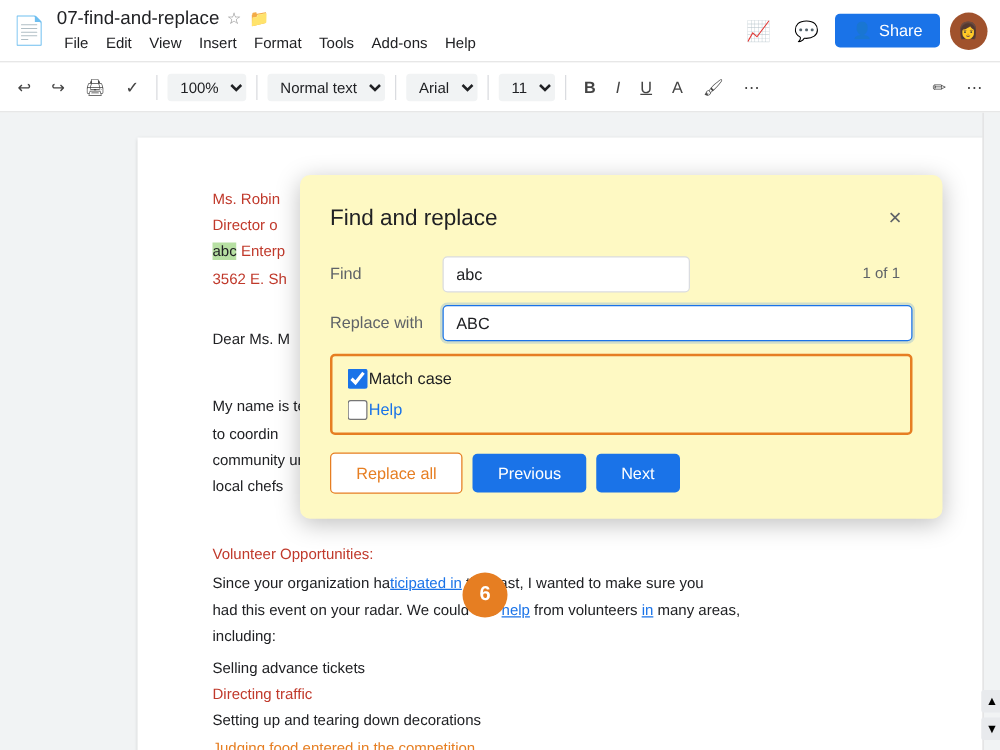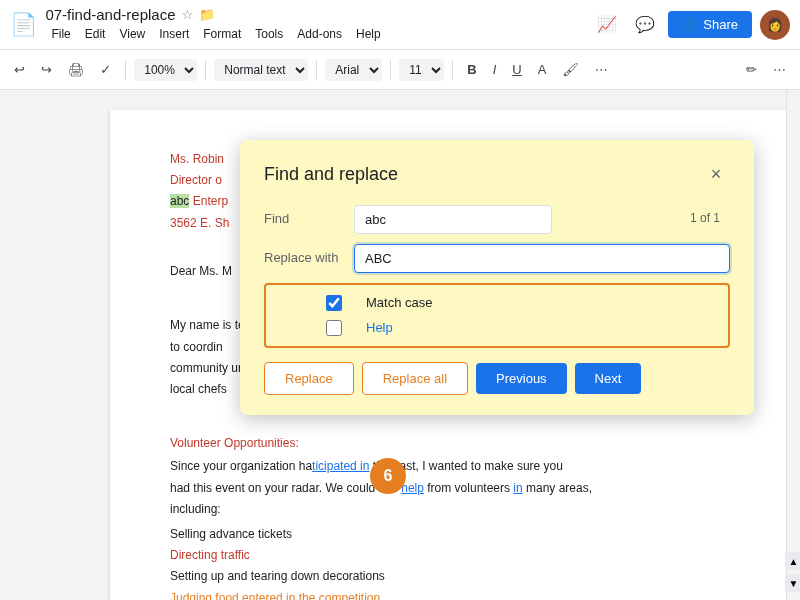--- a/index.html
+++ b/index.html
@@ -41,21 +41,21 @@
     .dialog-title { font-size: 18px; font-weight: 400; color: #202124; }
     .dialog-close { background: none; border: none; font-size: 18px; cursor: pointer; color: #5f6368; width: 28px; height: 28px; display: flex; align-items: center; justify-content: center; border-radius: 50%; }
 
     .dialog-row { display: flex; align-items: center; margin-bottom: 10px; }
     .dialog-label { width: 90px; font-size: 13px; color: #5f6368; flex-shrink: 0; }
     .dialog-input { flex: 1; border: 1px solid #dadce0; border-radius: 4px; padding: 6px 10px; font-size: 13px; color: #202124; outline: none; }
     .find-input-wrapper { flex: 1; position: relative; }
     .find-count { position: absolute; right: 10px; top: 50%; transform: translateY(-50%); font-size: 12px; color: #5f6368; }
 
     .options-box { border: 2px solid #e67e22; border-radius: 4px; padding: 8px 12px; margin-bottom: 14px; }
-    .checkbox-row { display: flex; align-items: center; gap: 24px; font-size: 13px; color: #202124; margin-bottom: 4px; cursor: pointer; margin-left: 48px; }
+    .checkbox-row { display: flex; align-items: center; gap: 1px; font-size: 13px; color: #202124; margin-bottom: 4px; cursor: pointer; }
     .checkbox-row:last-child { margin-bottom: 0; }
     .checkbox-row input[type="checkbox"] { width: 16px; height: 16px; accent-color: #1a73e8; cursor: pointer; }
     .help-link { color: #1a73e8; cursor: pointer; }
 
     .dialog-buttons { display: flex; align-items: center; gap: 8px; }
     .btn-outline { border: 1px solid #e67e22; background: white; color: #e67e22; border-radius: 4px; padding: 8px 20px; font-size: 13px; cursor: pointer; }
     .btn-primary { background: #1a73e8; color: white; border: none; border-radius: 4px; padding: 8px 20px; font-size: 13px; cursor: pointer; }
 
     
     .callout { position: absolute; width: 36px; height: 36px; background: #e67e22; border-radius: 50%; display: flex; align-items: center; justify-content: center; color: white; font-size: 16px; font-weight: bold; }
@@ -212,21 +212,20 @@
           <input type="checkbox" checked="" style="">
           <span>Match case</span>
         </label>
         <label class="checkbox-row">
           <input type="checkbox" style="">
           <span class="help-link">Help</span>
         </label>
       </div>
 
       <div class="dialog-buttons">
-        <button class="btn-outline">Replace</button>
         <button class="btn-outline">Replace all</button>
         <button class="btn-primary">Previous</button>
         <button class="btn-primary">Next</button>
       </div>
     </div>
 
     <div class="callout" style="top: 145px; left: 370px;">
       <span>3</span>
     </div>
 

